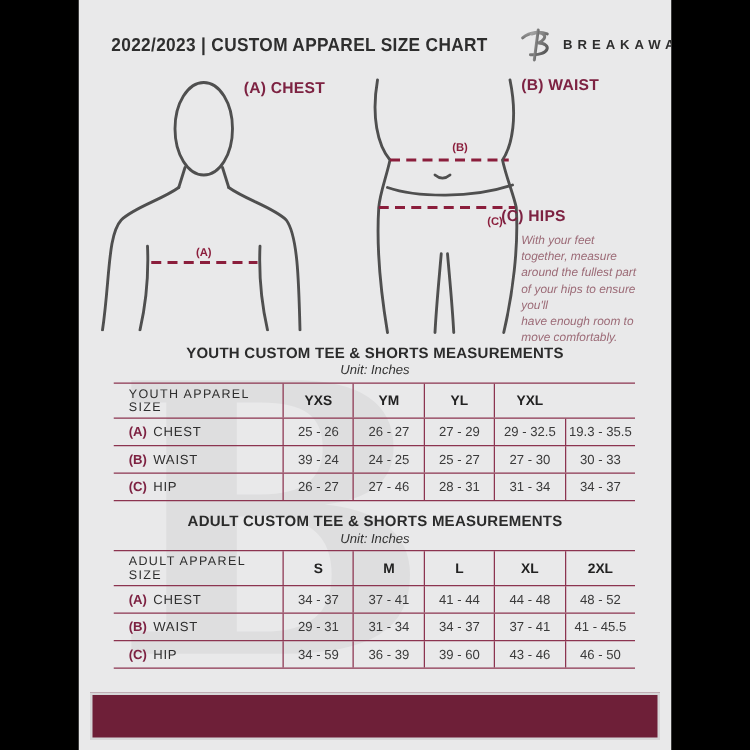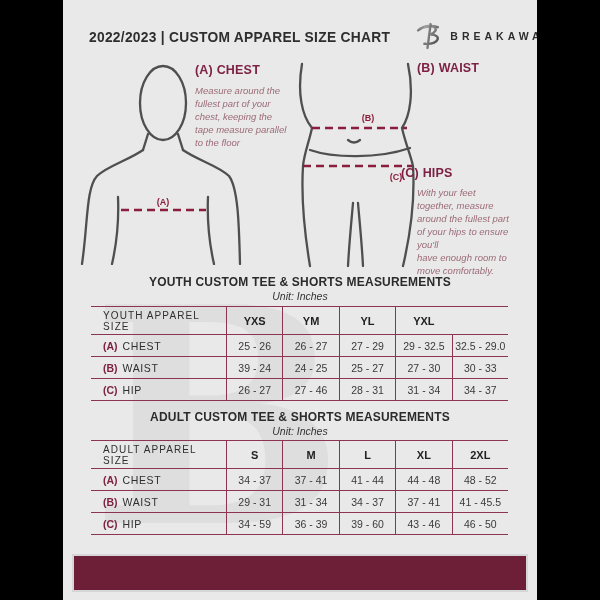--- a/index.html
+++ b/index.html
@@ -123,25 +123,20 @@
       <path d="M60,145 C58,168 56,188 55,208"></path>
       <path d="M65,145 C67,168 69,188 70,208"></path>
     </g>
     <path d="M19,70 L114,70" stroke="#8b1e3c" stroke-width="2.4" stroke-dasharray="8 5" fill="none"></path>
     <path d="M10,108 L119,108" stroke="#8b1e3c" stroke-width="2.4" stroke-dasharray="8 5" fill="none"></path>
     <text x="75" y="63" text-anchor="middle" font-family="Liberation Sans, sans-serif" font-size="9" font-weight="bold" fill="#8b1e3c">(B)</text>
     <text x="103" y="122" text-anchor="middle" font-family="Liberation Sans, sans-serif" font-size="9" font-weight="bold" fill="#8b1e3c">(C)</text>
   </svg>
 
   <div class="g-head" style="left:132px;top:63px">(A) CHEST</div>
-  <div class="g-body" style="left:132px;top:84px;width:104px">Measure around the
-fullest part of your
-chest, keeping the
-tape measure parallel
-to the floor</div>
 
   <div class="g-head" style="left:354px;top:61px">(B) WAIST</div>
 
   <div class="g-head" style="left:338px;top:166px">(C) HIPS</div>
   <div class="g-body" style="left:354px;top:186px;width:120px">With your feet
 together, measure
 around the fullest part
 of your hips to ensure
 you'll
 have enough room to
@@ -169,21 +164,21 @@
       </div>
       <div class="trow">
         <div class="tcell label-cell">
           <span class="key">(A)</span>
           <span class="mlabel">CHEST</span>
         </div>
         <div class="tcell vline">25 - 26</div>
         <div class="tcell vline">26 - 27</div>
         <div class="tcell vline">27 - 29</div>
         <div class="tcell vline">29 - 32.5</div>
-        <div class="tcell vline">32.5 - 29.0</div>
+        <div class="tcell vline">19.3 - 35.5</div>
       </div>
       <div class="trow">
         <div class="tcell label-cell">
           <span class="key">(B)</span>
           <span class="mlabel">WAIST</span>
         </div>
         <div class="tcell vline">39 - 24</div>
         <div class="tcell vline">24 - 25</div>
         <div class="tcell vline">25 - 27</div>
         <div class="tcell vline">27 - 30</div>

